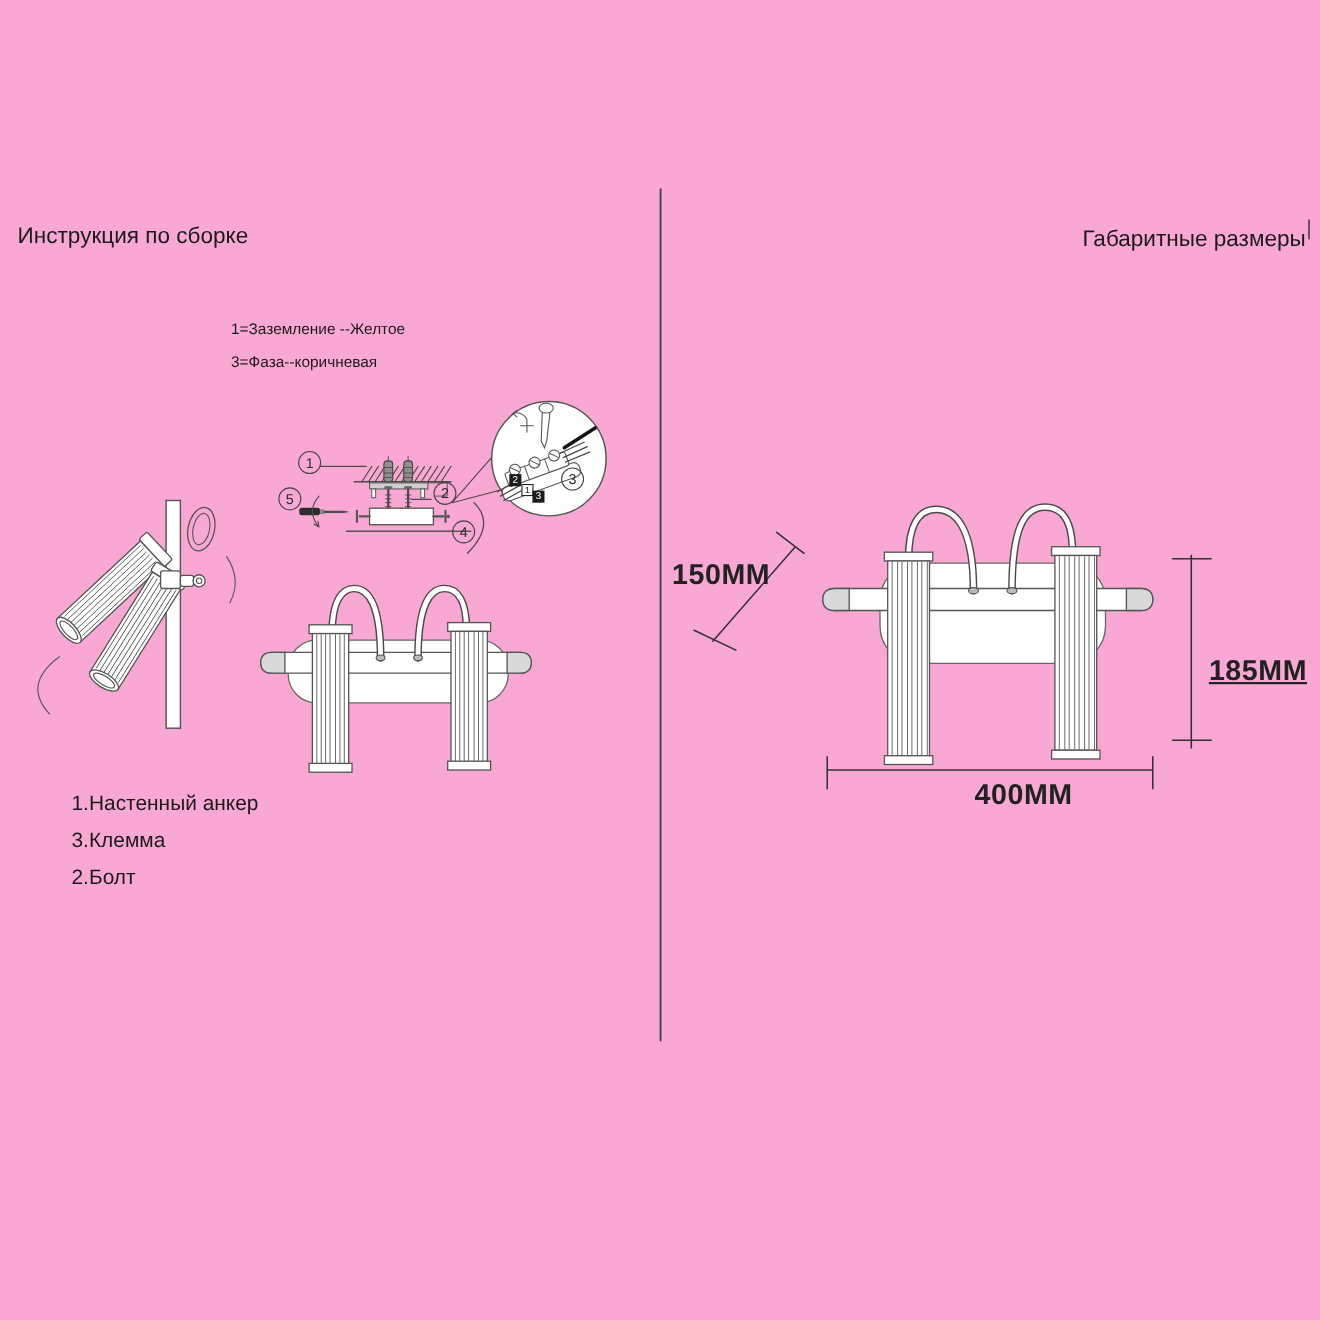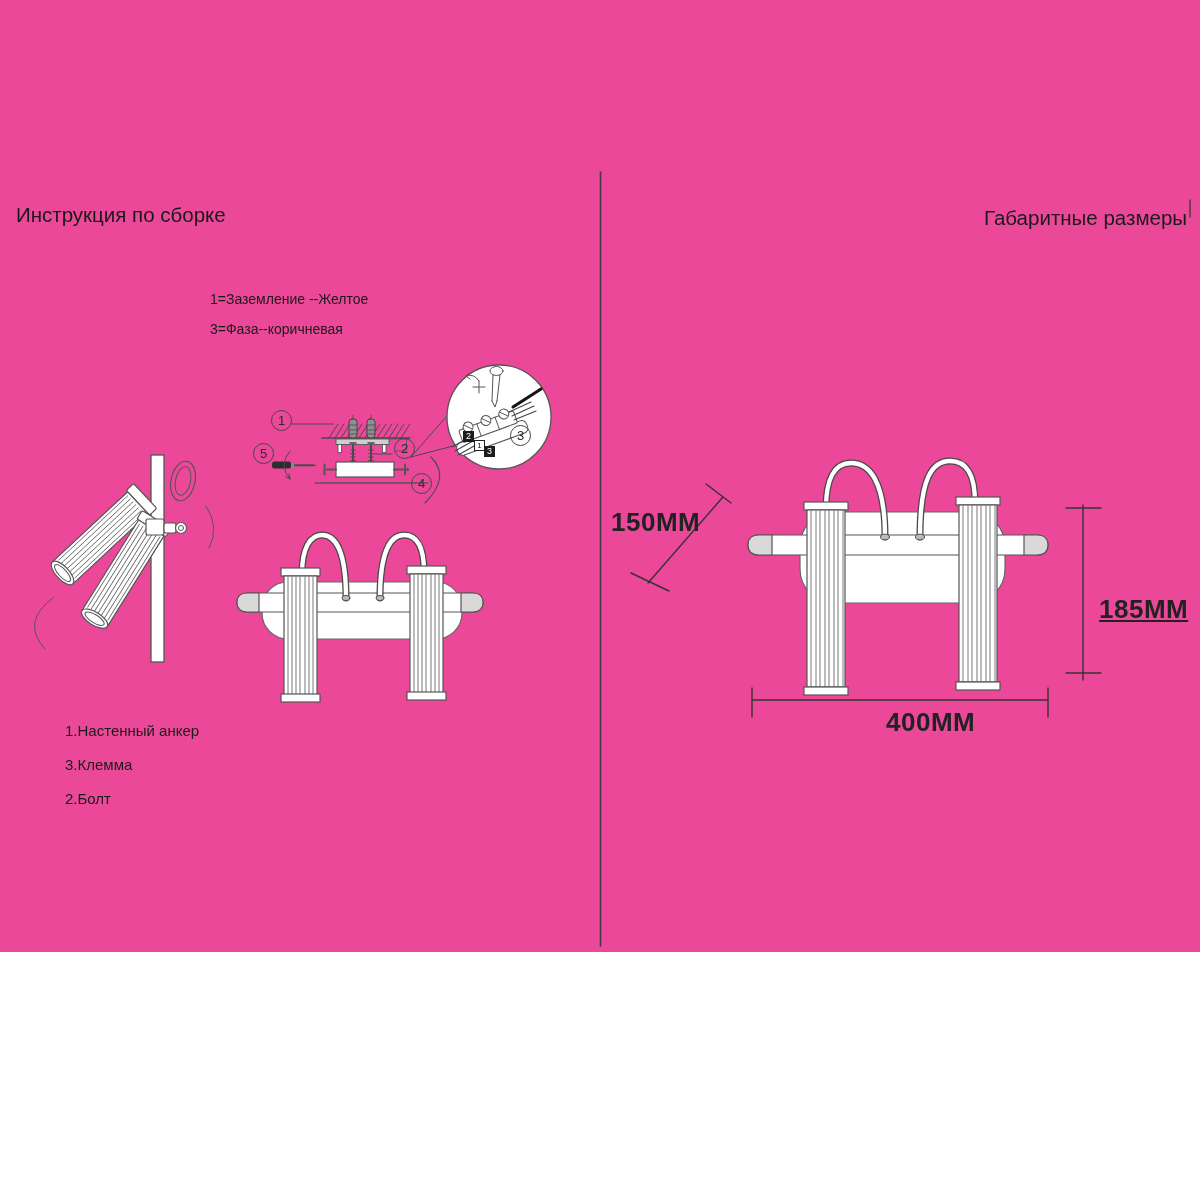--- a/index.html
+++ b/index.html
@@ -1,22 +1,22 @@
 <!DOCTYPE html>
 <html><head>
 <meta charset="utf-8">
 <style>
   html,body{margin:0;padding:0;background:#fff;}
-  .canvas{position:relative;width:1200px;height:952px;background:#ec4899;
+  .canvas{position:relative;width:1200px;height:1200px;background:#f9a8d4;
           font-family:"Liberation Sans",sans-serif;color:#1a1a1a;overflow:hidden;}
   .abs{position:absolute;white-space:nowrap;}
   svg.art{position:absolute;left:0;top:0;}
   .title{font-size:20.5px;}
   .legend-line{font-size:14px;height:30px;line-height:30px;}
-  .part-line{font-size:15px;height:34px;line-height:34px;}
+  .part-line{font-size:19px;height:34px;line-height:34px;}
   .footer{font-size:21.5px;text-align:center;left:0;right:0;}
   .dim{font-size:26px;font-weight:bold;letter-spacing:.5px;color:#222;}
   .circ{position:absolute;width:19px;height:19px;border:1.4px solid #454545;border-radius:50%;
         font-size:13px;line-height:19px;text-align:center;color:#2b2b2b;background:transparent;}
   .tagD{position:absolute;width:11px;height:11px;background:#1c1c1c;color:#fff;
         font-size:9px;line-height:11px;text-align:center;}
   .tagL{position:absolute;width:9px;height:9px;background:#fff;border:1px solid #222;color:#111;
         font-size:8px;line-height:9px;text-align:center;}
 </style>
 </head>

